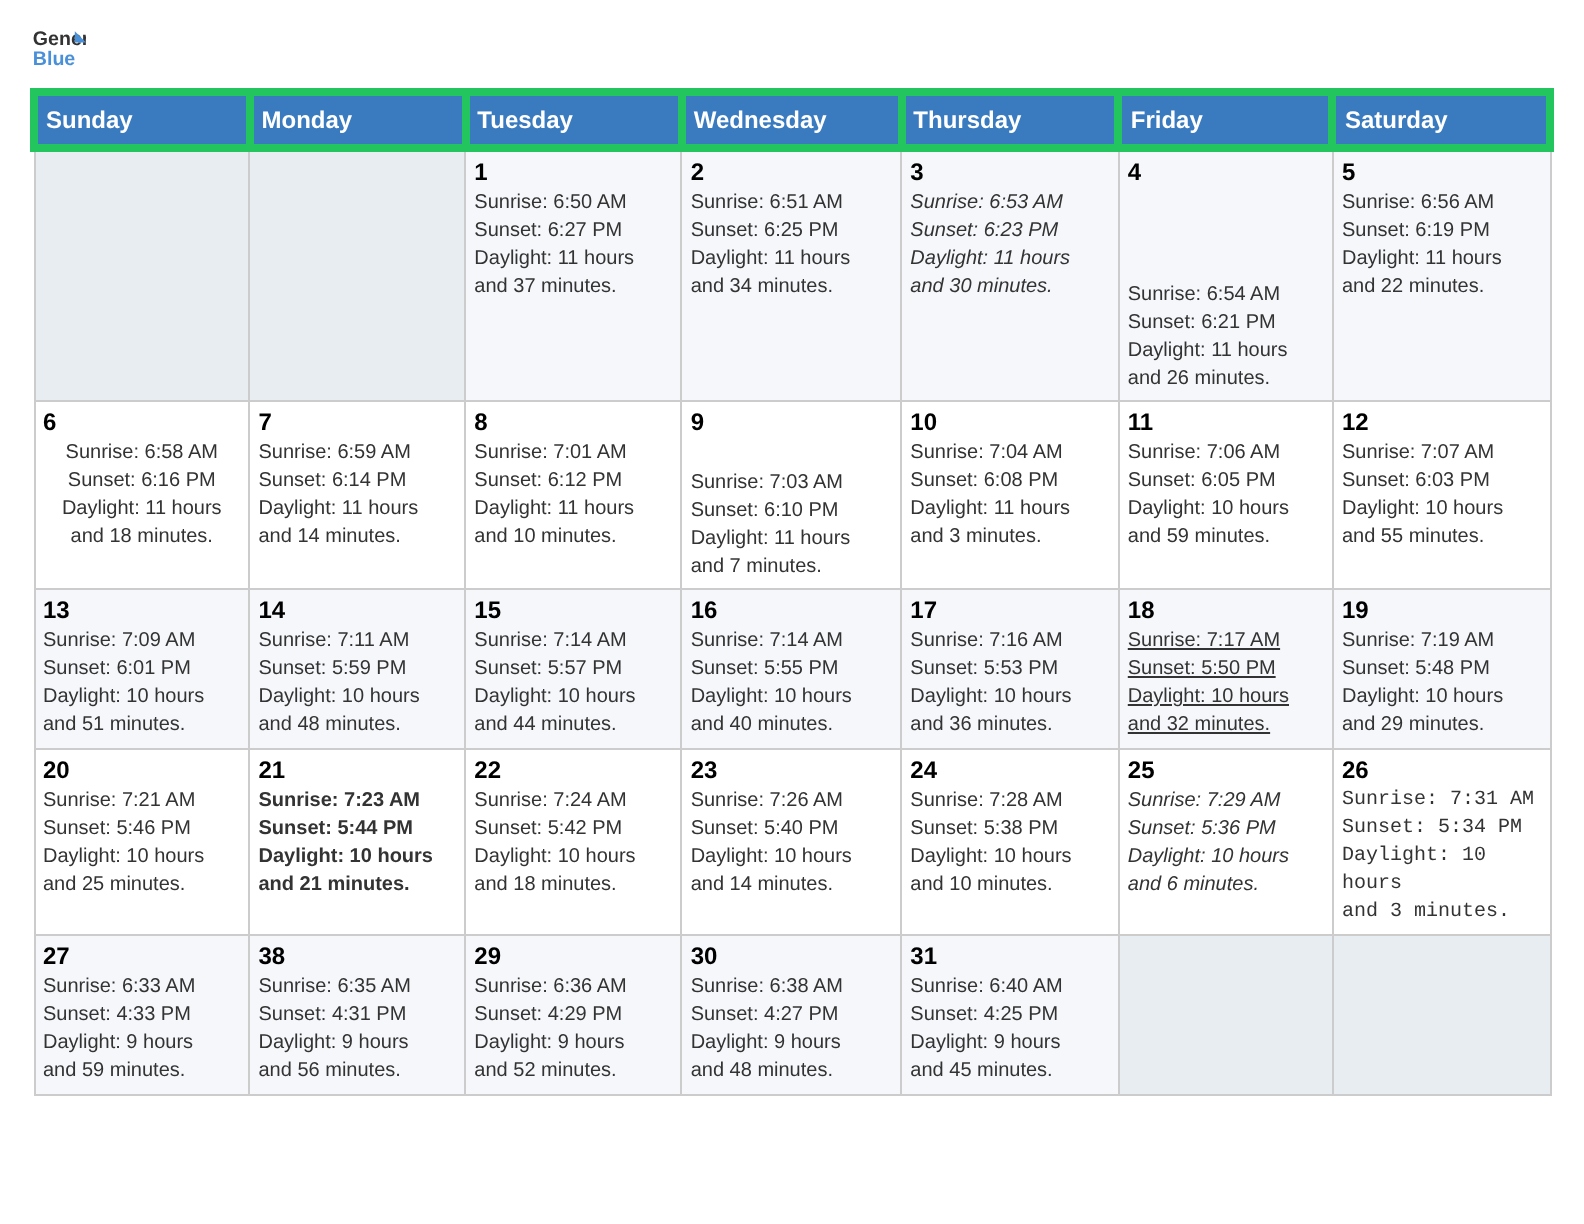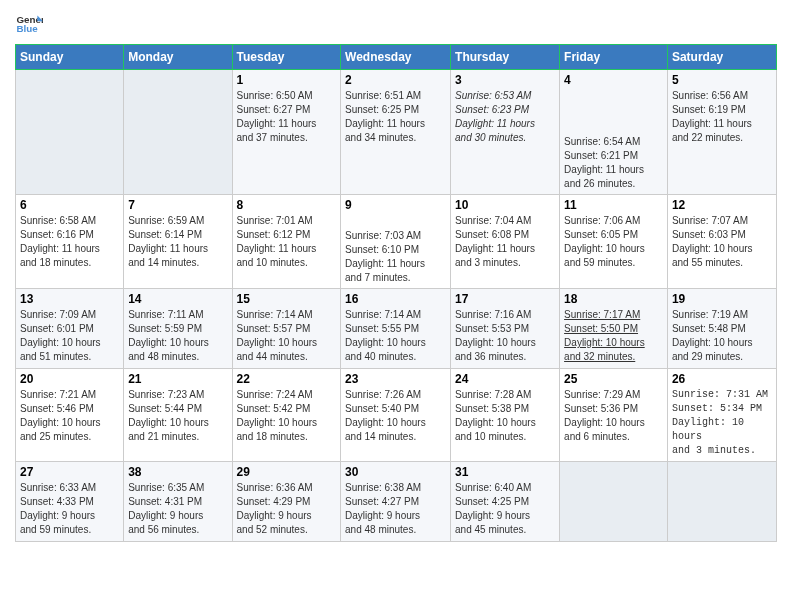--- a/index.html
+++ b/index.html
@@ -43,21 +43,21 @@
       border-collapse: collapse;
       font-size: 11px;
     }
     thead tr th {
       background-color: #3a7abf;
       color: #fff;
       padding: 5px 4px;
       text-align: left;
       font-size: 12px;
       font-weight: bold;
-      border: 1px solid #22c55e;
+      border: 4px solid #22c55e;
     }
     tbody tr td {
       border: 1px solid #ccc;
       vertical-align: top;
       padding: 3px 4px;
       height: 80px;
       width: 113px;
       background: #fff;
     }
     tbody tr:nth-child(odd) td {
@@ -146,21 +146,21 @@
           <span class="day-num">5</span>
           <div class="day-info" style="white-space: pre-line;">Sunrise: 6:56 AM
 Sunset: 6:19 PM
 Daylight: 11 hours
 and 22 minutes.</div>
         </td>
       </tr>
       <tr>
         <td>
           <span class="day-num">6</span>
-          <div class="day-info" style="white-space: pre-line;">Sunrise: 6:58 AM
+          <div class="day-info" style="white-space: pre-line; text-align: center;">Sunrise: 6:58 AM
 Sunset: 6:16 PM
 Daylight: 11 hours
 and 18 minutes.</div>
         </td>
         <td>
           <span class="day-num">7</span>
           <div class="day-info" style="white-space: pre-line;">Sunrise: 6:59 AM
 Sunset: 6:14 PM
 Daylight: 11 hours
 and 14 minutes.</div>
@@ -255,21 +255,21 @@
       <tr>
         <td>
           <span class="day-num">20</span>
           <div class="day-info" style="white-space: pre-line;">Sunrise: 7:21 AM
 Sunset: 5:46 PM
 Daylight: 10 hours
 and 25 minutes.</div>
         </td>
         <td>
           <span class="day-num">21</span>
-          <div class="day-info" style="white-space: pre-line;">Sunrise: 7:23 AM
+          <div class="day-info" style="white-space: pre-line; font-weight: bold;">Sunrise: 7:23 AM
 Sunset: 5:44 PM
 Daylight: 10 hours
 and 21 minutes.</div>
         </td>
         <td>
           <span class="day-num">22</span>
           <div class="day-info" style="white-space: pre-line;">Sunrise: 7:24 AM
 Sunset: 5:42 PM
 Daylight: 10 hours
 and 18 minutes.</div>
@@ -283,21 +283,21 @@
         </td>
         <td>
           <span class="day-num">24</span>
           <div class="day-info" style="white-space: pre-line;">Sunrise: 7:28 AM
 Sunset: 5:38 PM
 Daylight: 10 hours
 and 10 minutes.</div>
         </td>
         <td>
           <span class="day-num">25</span>
-          <div class="day-info" style="white-space: pre-line;">Sunrise: 7:29 AM
+          <div class="day-info" style="white-space: pre-line; font-style: italic;">Sunrise: 7:29 AM
 Sunset: 5:36 PM
 Daylight: 10 hours
 and 6 minutes.</div>
         </td>
         <td>
           <span class="day-num">26</span>
           <div class="day-info" style="white-space: pre-line; font-family: Liberation Mono, monospace;">Sunrise: 7:31 AM
 Sunset: 5:34 PM
 Daylight: 10 hours
 and 3 minutes.</div>

